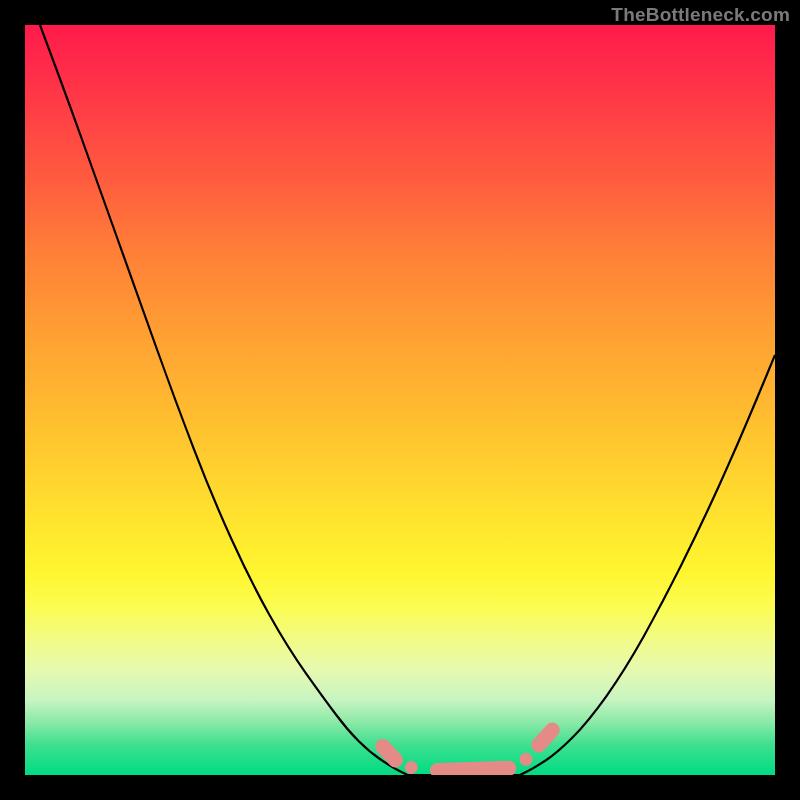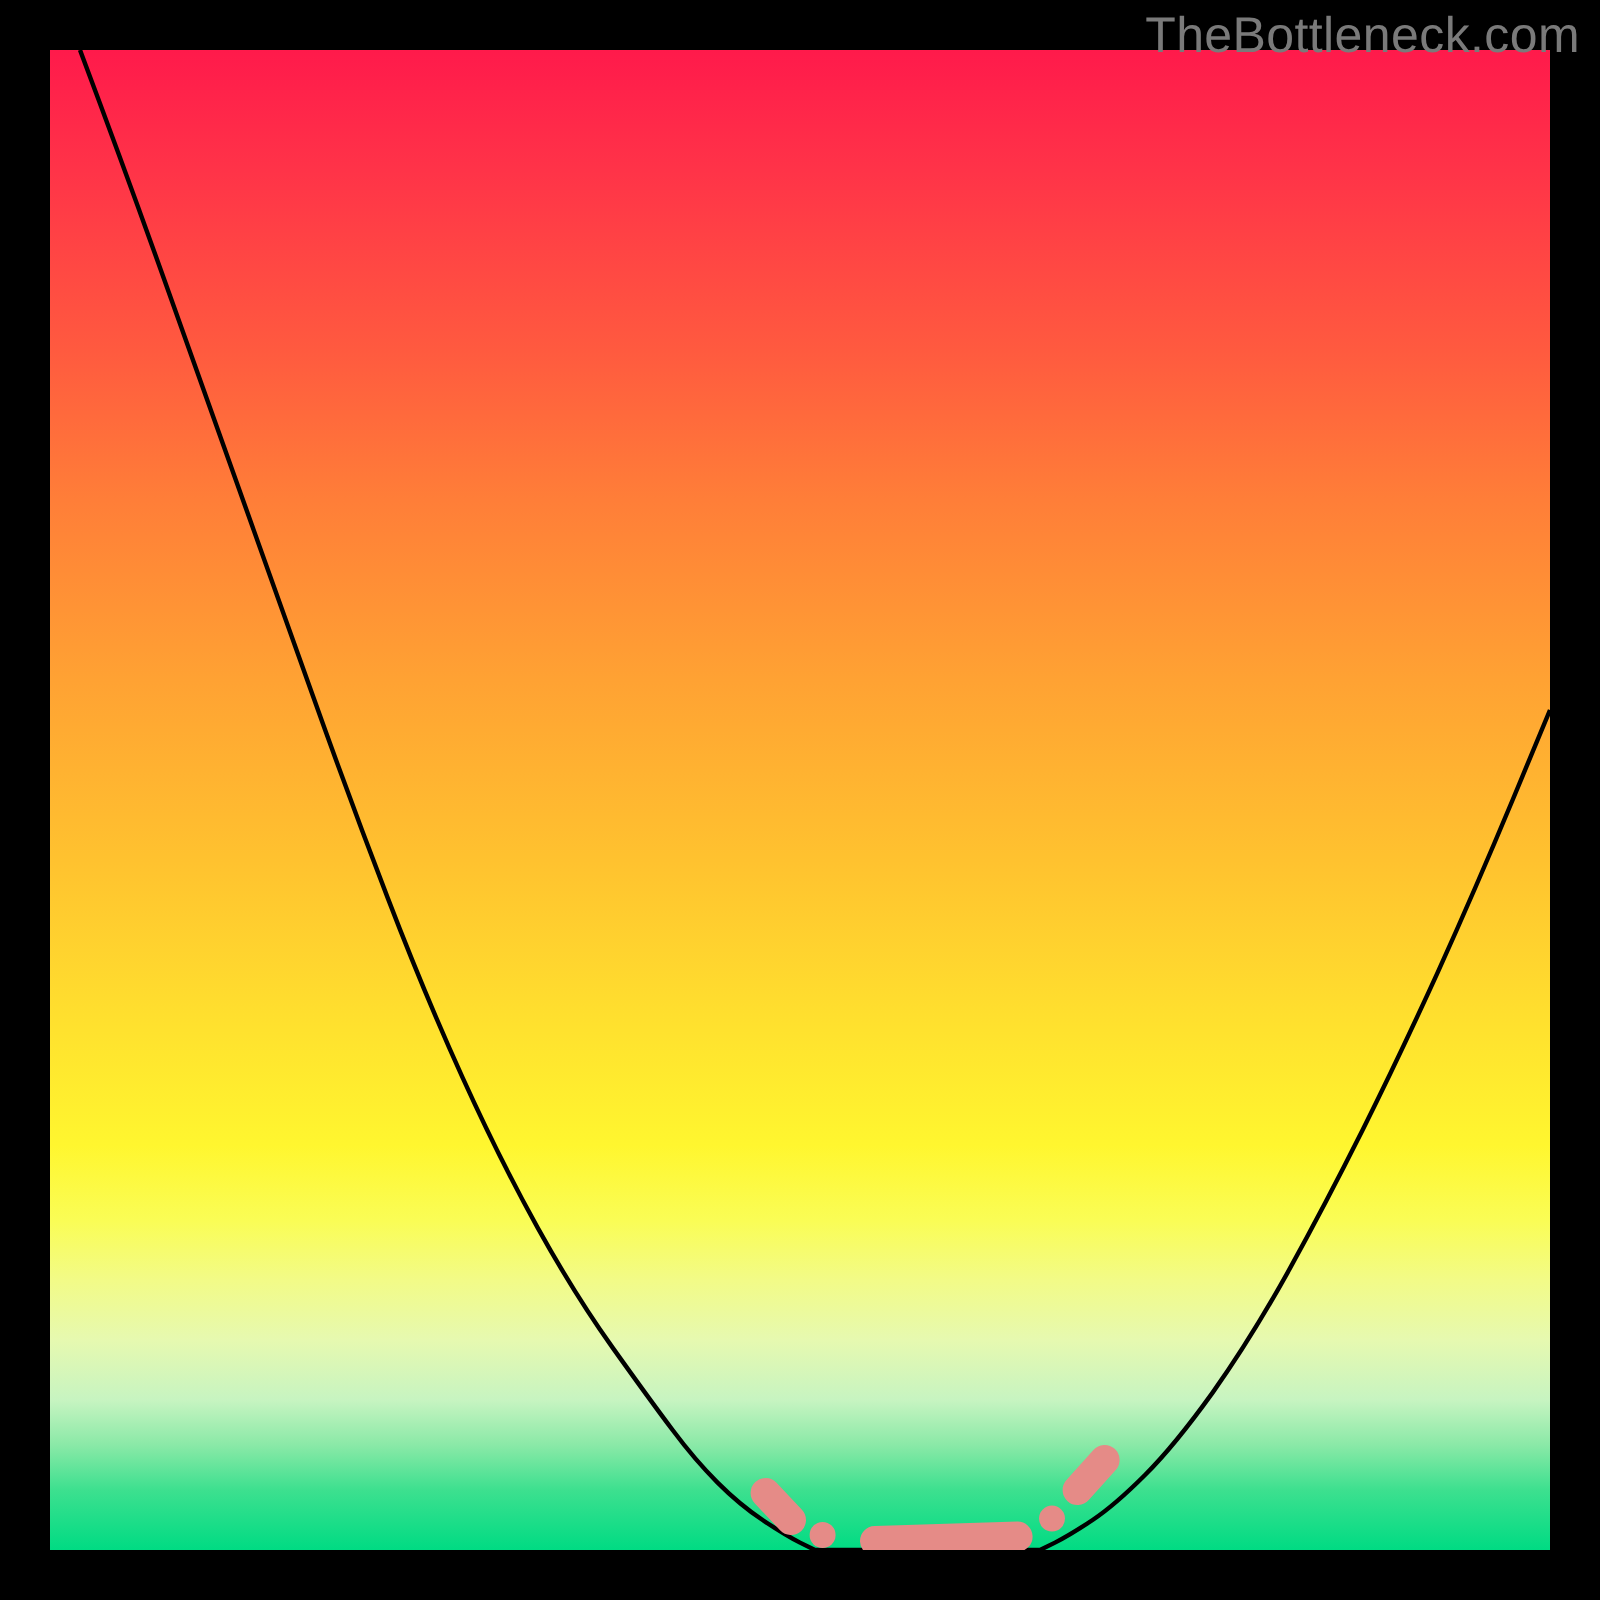--- a/index.html
+++ b/index.html
@@ -46,23 +46,23 @@
       #8ae9a7 93%,
       #3de08f 96%,
       #00db83 100%
     );
   }
   .watermark {
     position: absolute;
     top: 4px;
     right: 10px;
     color: #7a7a7a;
-    font-size: 25px;
+    font-size: 19px;
     letter-spacing: 0.2px;
-    font-weight: 400;
+    font-weight: 700;
     user-select: none;
   }
   svg.curve {
     position: absolute;
     left: 0; top: 0;
     width: 750px;
     height: 750px;
     pointer-events: none;
   }
 </style>

